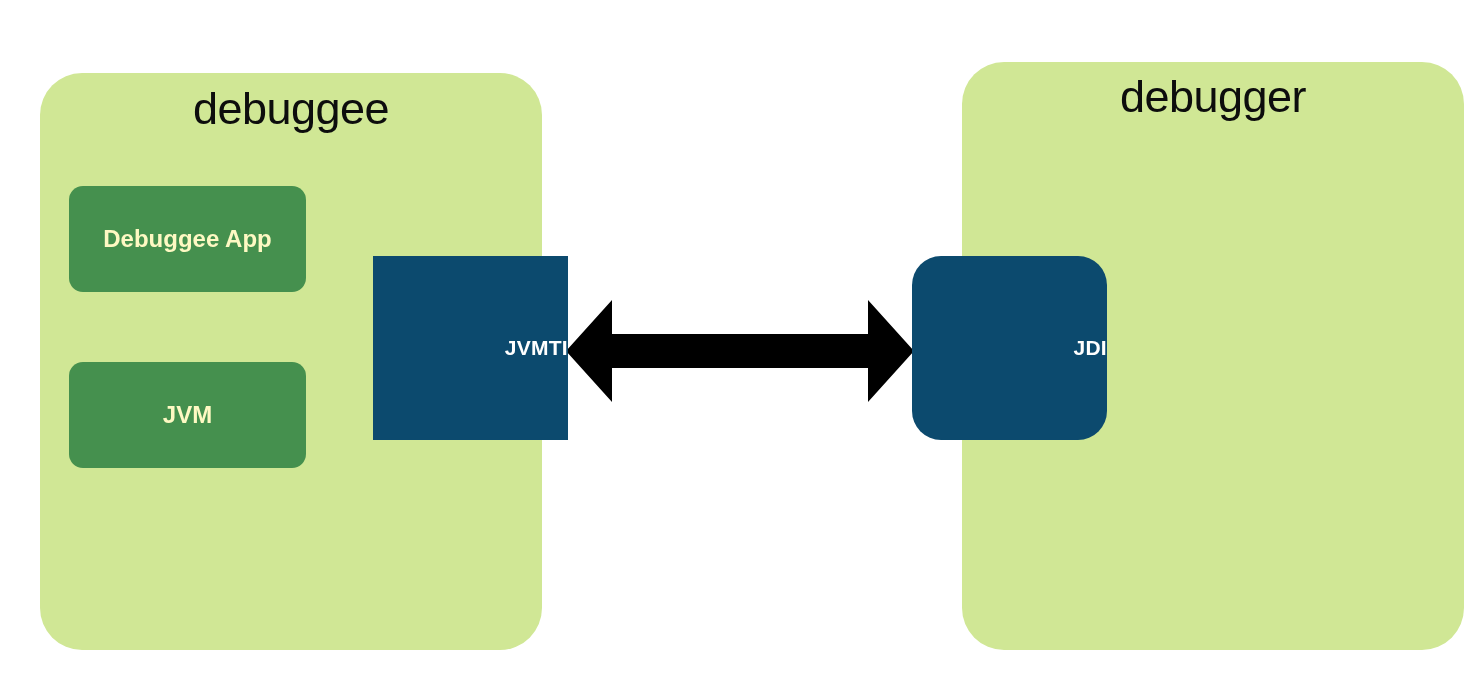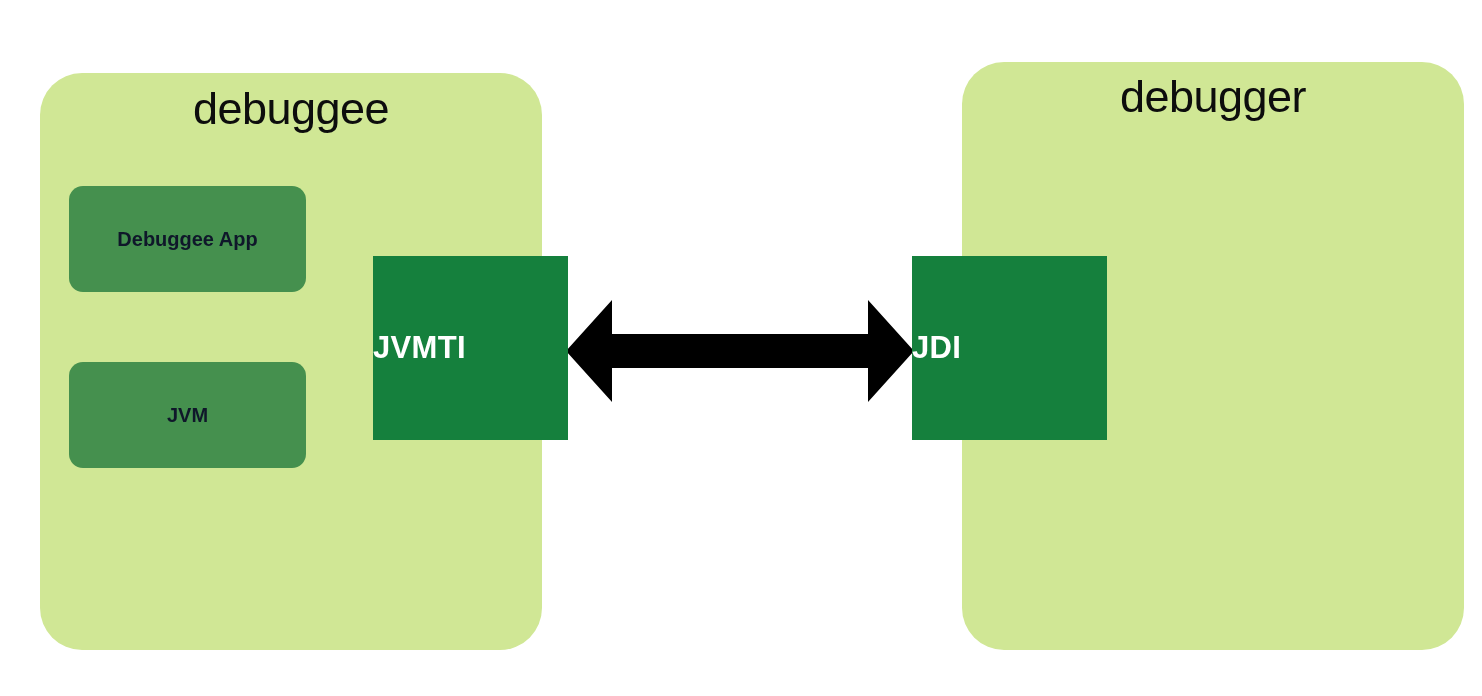--- a/index.html
+++ b/index.html
@@ -55,23 +55,23 @@
   #panel-debugger .panel-title { top: 11px; }
 
   
   .inner-box {
     position: absolute;
     border-radius: 14px;
     display: flex;
     align-items: center;
     justify-content: center;
     text-align: center;
-    color: #0f172a;
+    color: #fef9c3;
     font-weight: bold;
-    font-size: 20px;
+    font-size: 24px;
     line-height: 1.22;
     box-sizing: border-box;
     padding: 4px 10px;
   }
   #box-debuggee-app {
     left: 69px;
     top: 186px;
     width: 237px;
     height: 106px;
   }
@@ -84,40 +84,41 @@
   #box-debugger-ui {
     left: 1173px;
     top: 185px;
     width: 237px;
     height: 106px;
   }
 
   
   .black-box {
     position: absolute;
-    background: #15803d;
+    background: #0c4a6e;
     display: flex;
     align-items: center;
-    justify-content: flex-start;
+    justify-content: flex-end;
     color: #ffffff;
     font-weight: bold;
-    font-size: 31px;
+    font-size: 21px;
     letter-spacing: 0.3px;
   }
   #box-jvmti {
     left: 373px;
     top: 256px;
     width: 195px;
     height: 184px;
   }
   #box-jdi {
     left: 912px;
     top: 256px;
     width: 195px;
     height: 184px;
+    border-radius: 29px;
   }
 
   
   #connector-arrow {
     position: absolute;
     left: 560px;
     top: 294px;
     width: 360px;
     height: 114px;
   }

